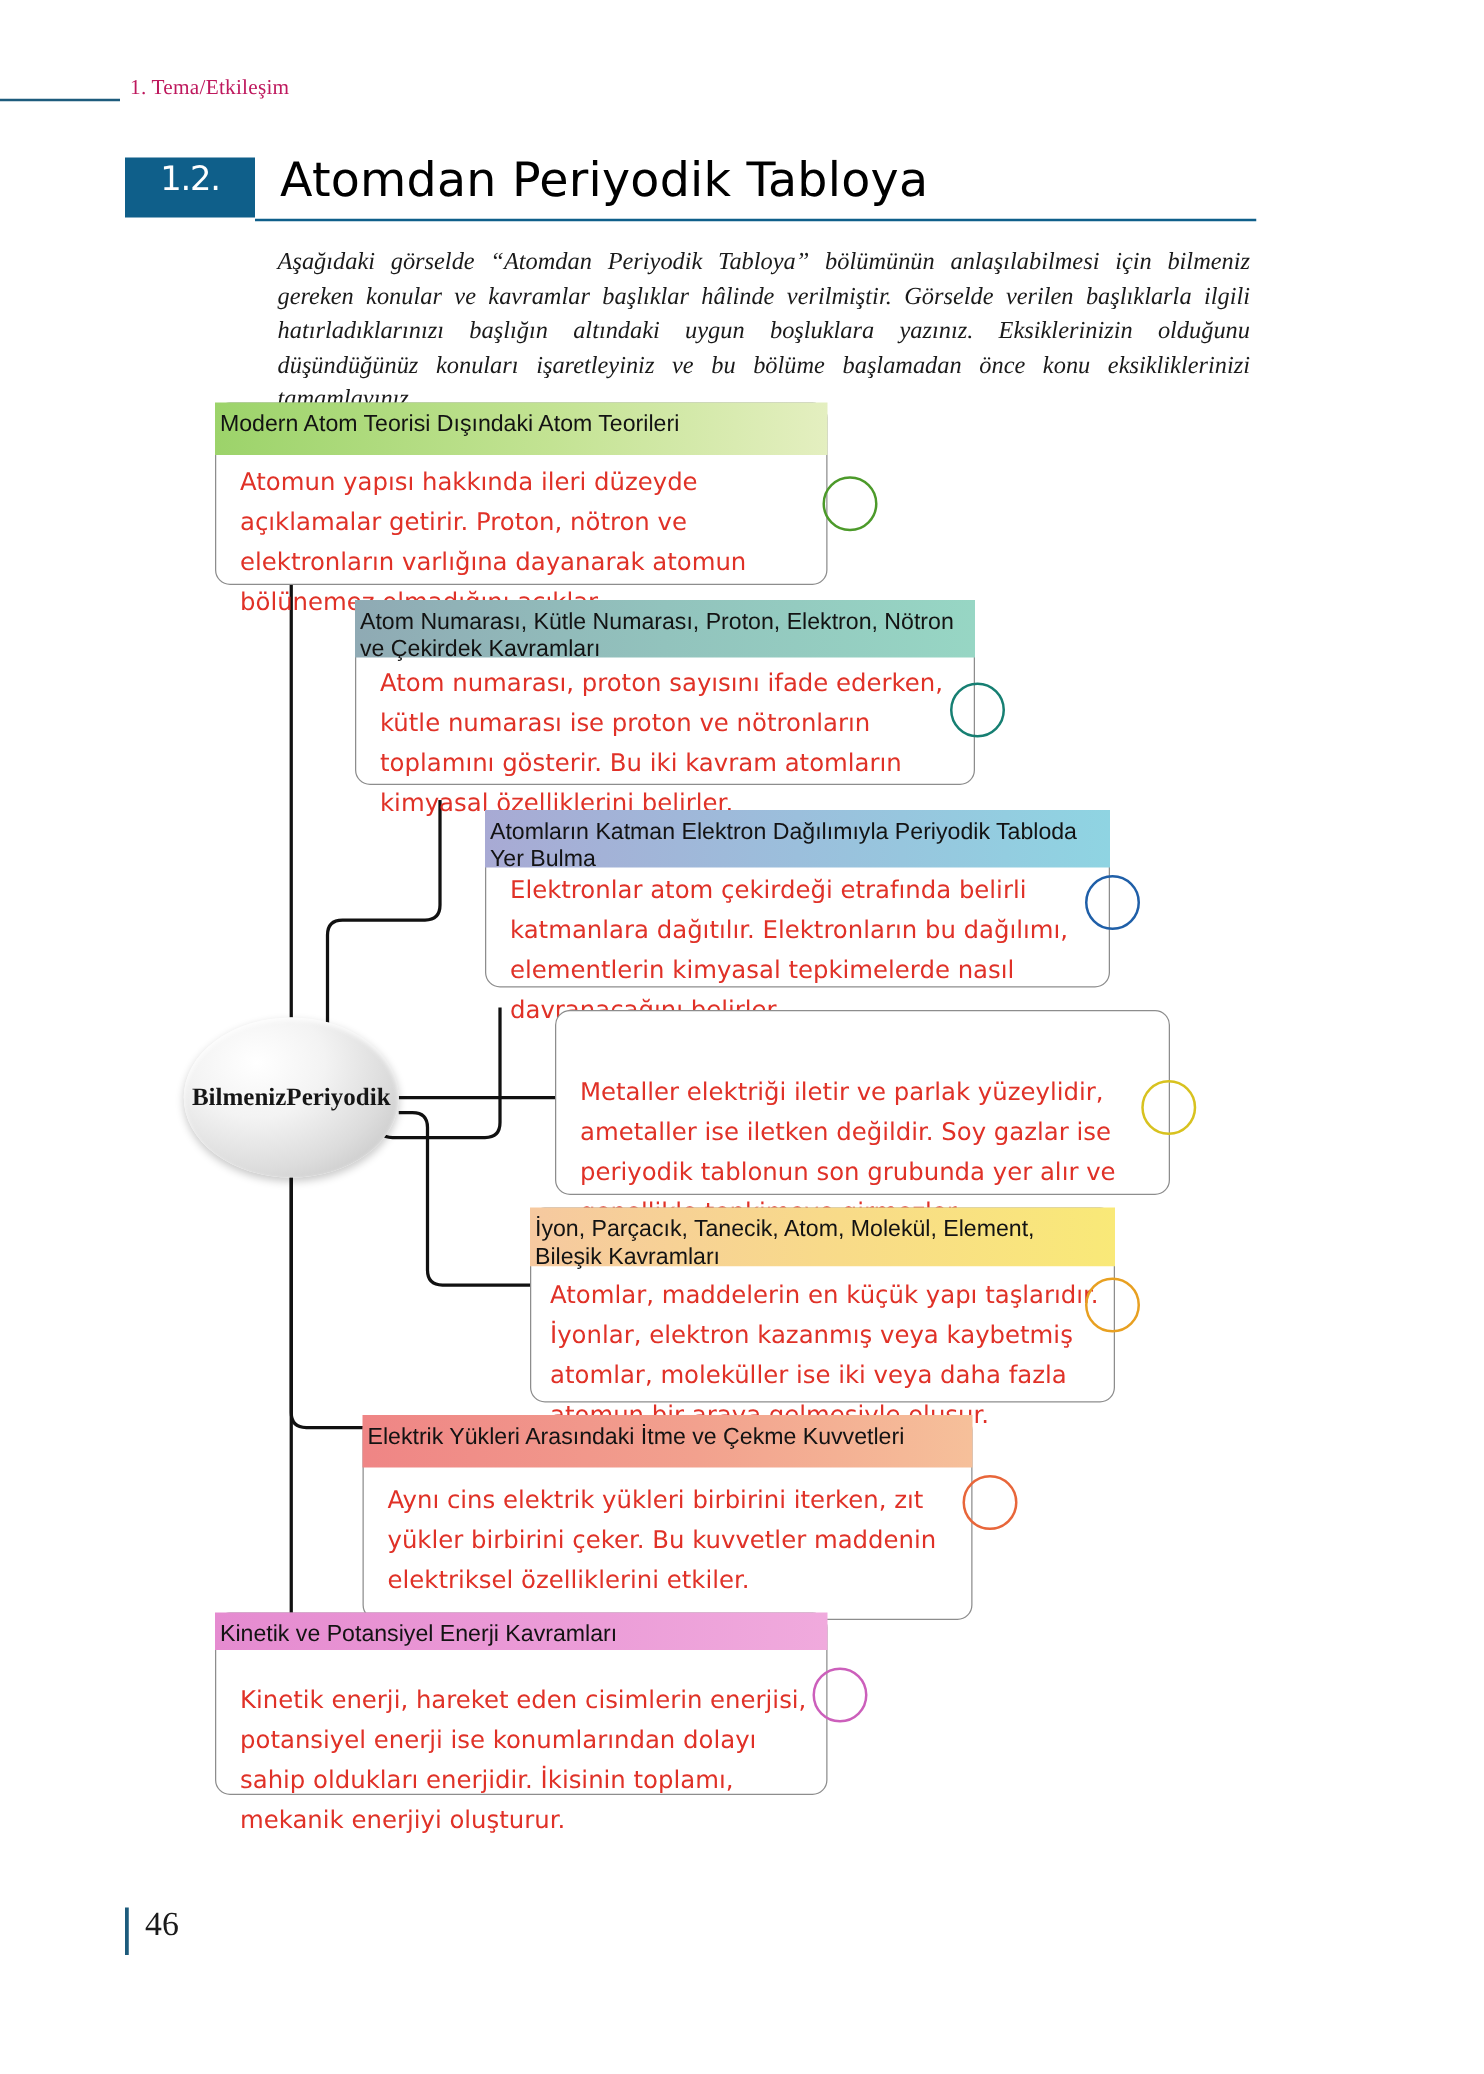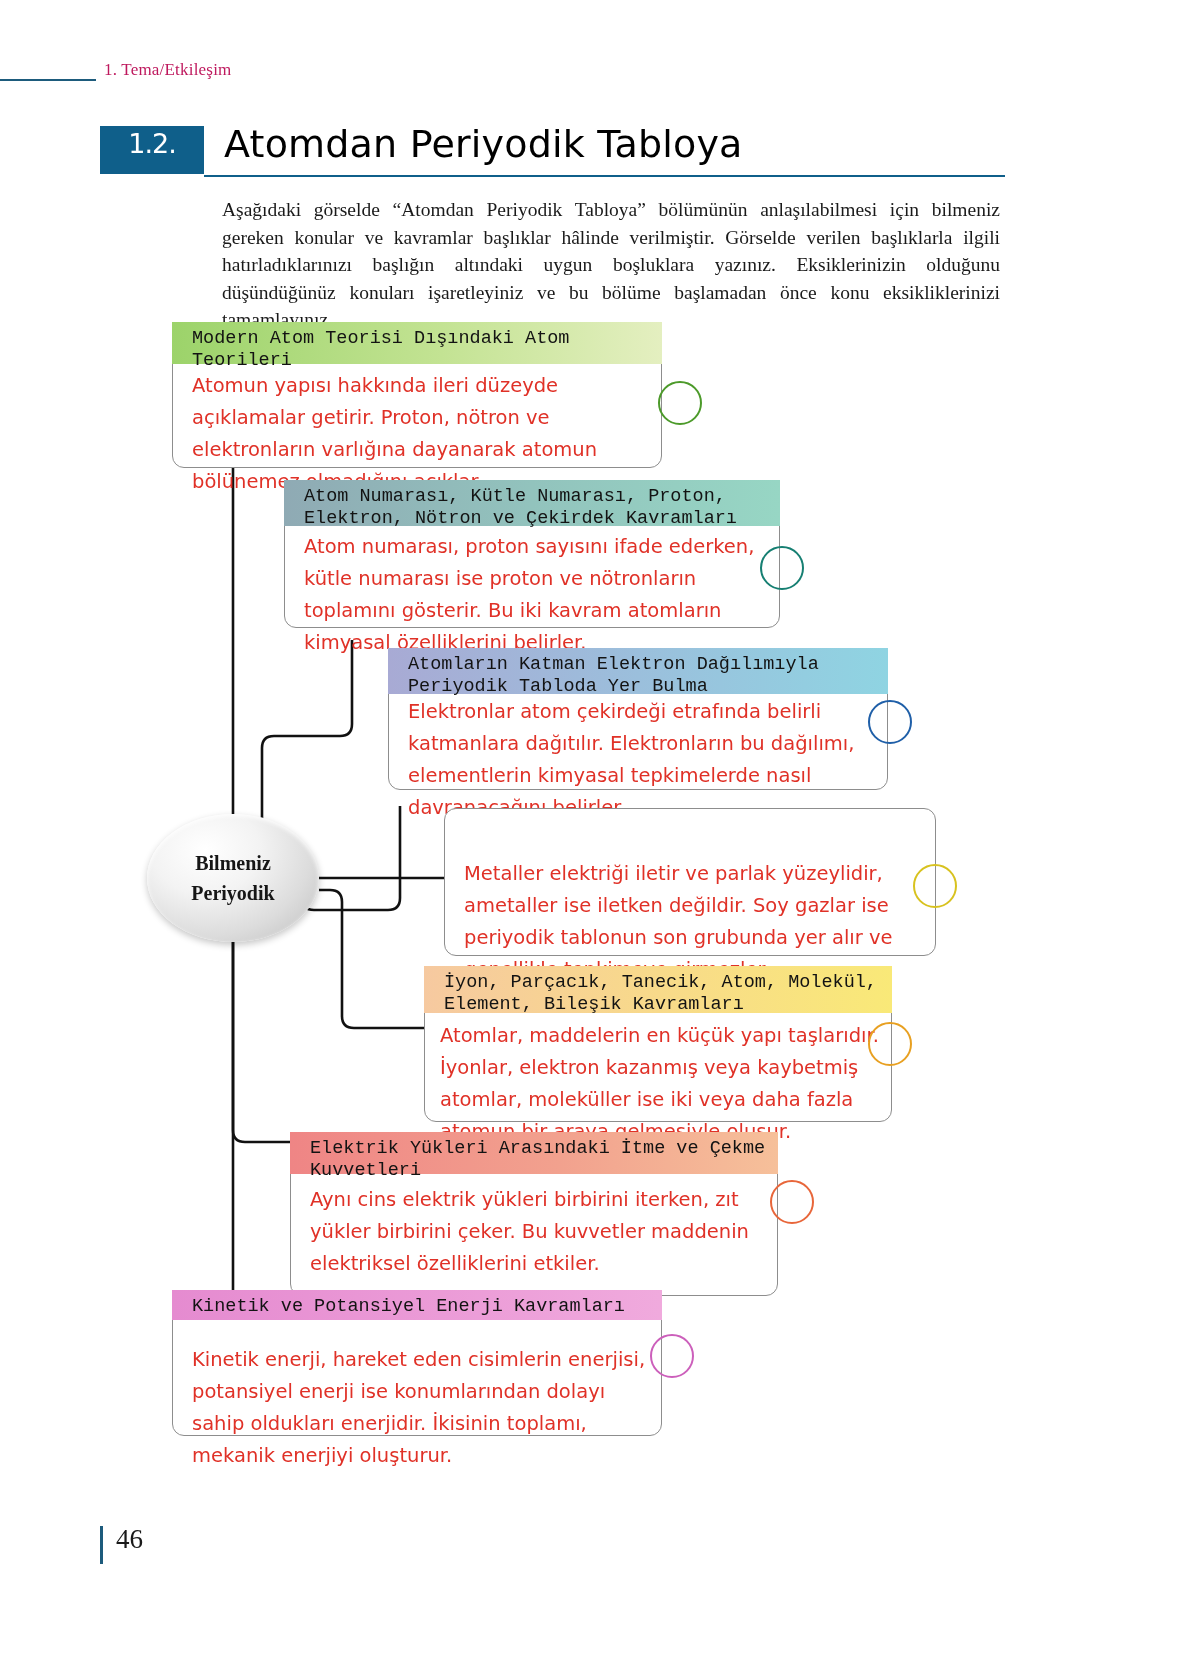--- a/index.html
+++ b/index.html
@@ -41,57 +41,57 @@
     font-size:38px;color:#000000;letter-spacing:.2px;white-space:nowrap;
   }
   .titlerule{
     position:absolute;left:104px;top:49px;width:801px;height:2px;background:#0f5f8a;
   }
 
   
   .intro{
     position:absolute;left:222px;top:196px;width:778px;
     font-family:"Liberation Serif", serif;
-    font-size:19.5px;line-height:27.5px;
+    font-style:italic;font-size:19.5px;line-height:27.5px;
     color:#1a1a1a;text-align:justify;
   }
 
   
   .connectors{position:absolute;left:0;top:0;width:1187px;height:1659px;}
 
   
   .hub{
     position:absolute;left:147px;top:814px;width:172px;height:128px;
     border-radius:50%;
     background:
       radial-gradient(ellipse at 34% 28%, #ffffff 0%, #f3f3f3 34%, #dcdcdc 66%, #c9c9c9 86%, #e9e9e9 100%);
     box-shadow:0 3px 7px rgba(0,0,0,.22), inset 0 2px 4px rgba(255,255,255,.9);
-    display:flex;flex-direction:column;align-items:center;justify-content:center;
+    display:flex;flex-direction:row;align-items:center;justify-content:center;
     z-index:5;
   }
   .hub .l1,.hub .l2{
     font-family:"Liberation Serif", serif;
     font-weight:bold;font-size:20px;color:#161616;line-height:30px;
   }
 
   
   .card{position:absolute;z-index:3;}
   .card .shell{
     position:absolute;inset:0;
     border:1.4px solid #8d8d8d;
     border-radius:12px;
     background:#ffffff;
     box-sizing:border-box;
     overflow:hidden;
   }
   .card .hdr{
     position:absolute;left:0;right:0;top:0;
     box-sizing:border-box;
-    padding:6px 12px 7px 20px;
-    font-family:Liberation Mono, monospace;
+    padding:6px 12px 7px 4px;
+    font-family:Liberation Sans, sans-serif;
     font-size:18.5px;line-height:22px;color:#131313;
   }
   .card .body{
     position:absolute;left:0;right:0;
     box-sizing:border-box;
     padding:4px 16px 0 20px;
     font-family:"DejaVu Sans", sans-serif;
     font-size:19.5px;line-height:32px;color:#e03127;
     z-index:6;
   }

